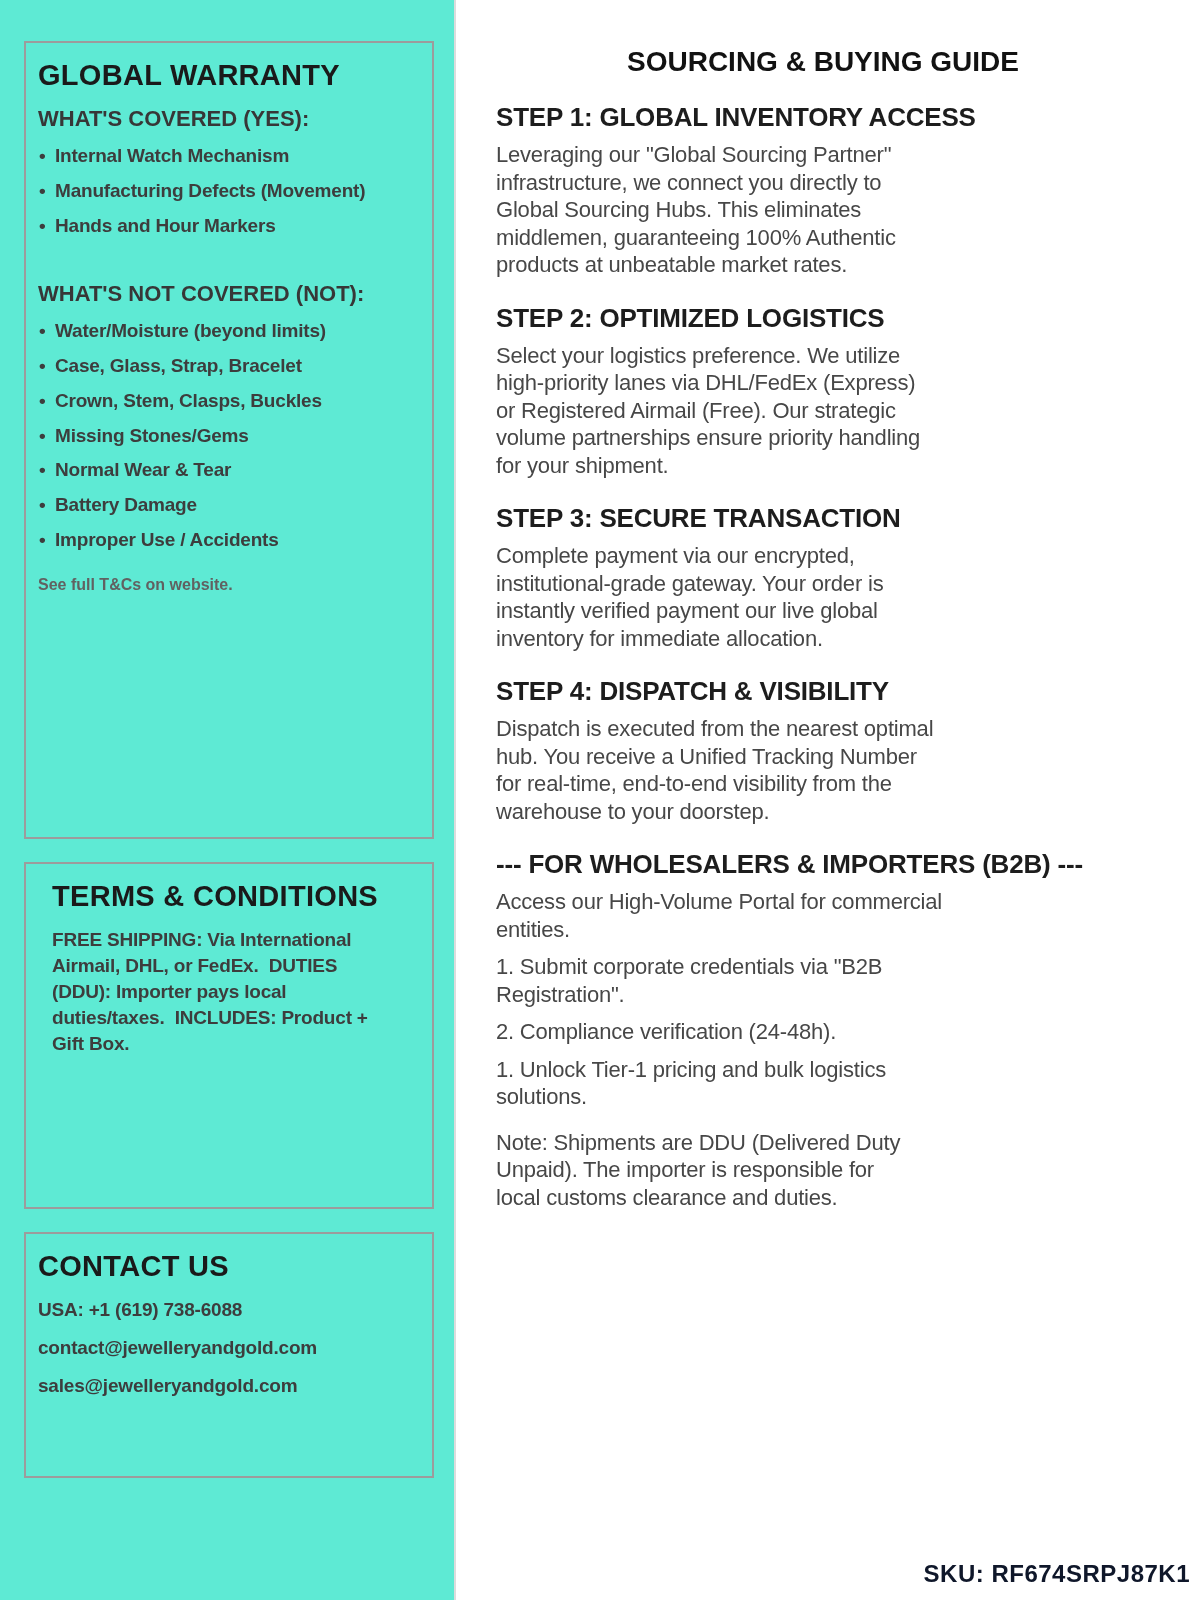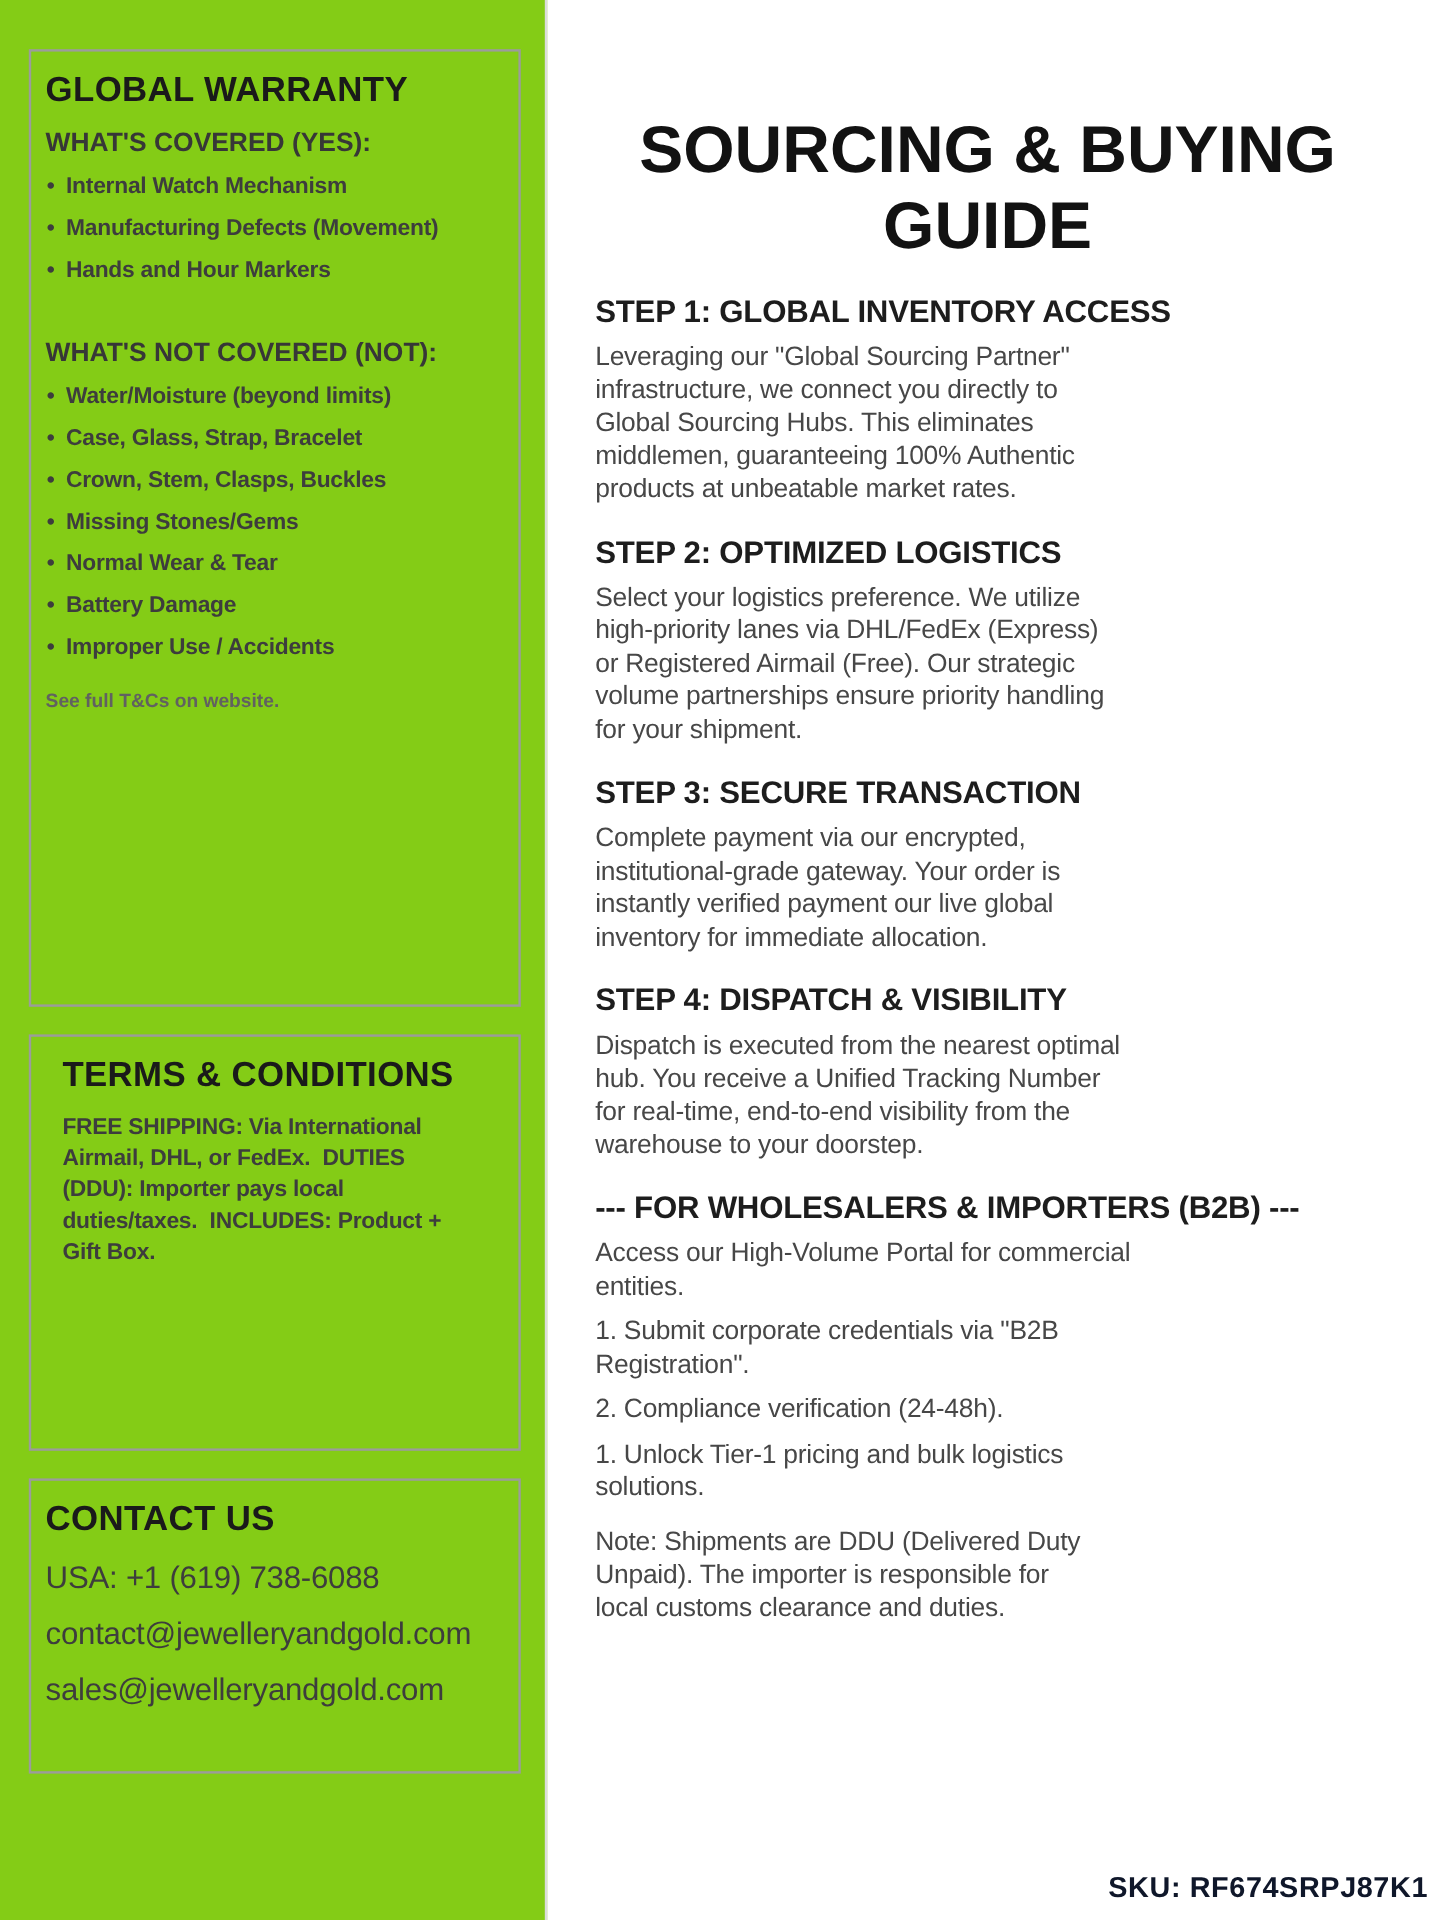--- a/index.html
+++ b/index.html
@@ -6,21 +6,21 @@
   body {
     width:1200px; height:1600px;
     background:#ffffff;
     font-family:"Liberation Sans","DejaVu Sans",sans-serif;
   }
   .page { position:relative; width:1200px; height:1600px; overflow:hidden; }
 
   
   .sidebar {
     position:absolute; left:0; top:0; width:456px; height:1600px;
-    background:#84cc16; border-right:2px solid #dcdcdc; box-sizing:border-box;
+    background:#5eead4; border-right:2px solid #dcdcdc; box-sizing:border-box;
   }
   .panel {
     position:absolute; left:24px; width:410px; box-sizing:border-box;
     border:2px solid #9c9c9c; padding:16px 12px; overflow:hidden;
   }
   .panel-warranty { top:41px;  height:798px; }
   .panel-terms    { top:862px; height:347px;padding-left:26px; }
   .panel-contact  { top:1232px; height:246px; }
   .panel h2 {
     margin:0; font-size:29px; font-weight:700; color:#1a1a1a; letter-spacing:.3px;
@@ -32,30 +32,30 @@
     position:relative; padding-left:17px; margin-bottom:11px;
     font-size:19px; font-weight:700; color:#3d3d3d;
     letter-spacing:-.2px; white-space:nowrap; line-height:1.25;
   }
   .bullets li::before { content:"•"; position:absolute; left:1px; }
   .footnote { margin:24px 0 0; font-size:16px; font-weight:700; color:#616161; }
   .panel-body {
     margin:14px 0 0; font-size:19px; font-weight:700; color:#3d3d3d;
     line-height:26px; white-space:pre-wrap; letter-spacing:-.2px;
   }
-  .contact-line { margin:16px 0 0; font-size:26px; font-weight:400; color:#3d3d3d; letter-spacing:-.2px; }
+  .contact-line { margin:16px 0 0; font-size:19px; font-weight:700; color:#3d3d3d; letter-spacing:-.2px; }
 
   
   .main {
     position:absolute; left:458px; top:0; width:742px; box-sizing:border-box;
     padding:0 50px 0 38px;
   }
   .main h1 {
-    margin:92px 0 0; text-align:center;
-    font-size:55px; font-weight:700; color:#121212;
+    margin:46px 0 0; text-align:center;
+    font-size:28px; font-weight:700; color:#121212;
   }
   .main h3 {
     margin:24px 0 8px; font-size:26px; font-weight:700; color:#1d1d1d; letter-spacing:-.2px;
   }
   .body {
     margin:0; font-size:22px; font-weight:400; color:#474747;
     line-height:27.5px; white-space:pre-wrap; letter-spacing:-.2px;
   }
   .para { margin-bottom:10px; }
   .note { margin-top:18px; }

